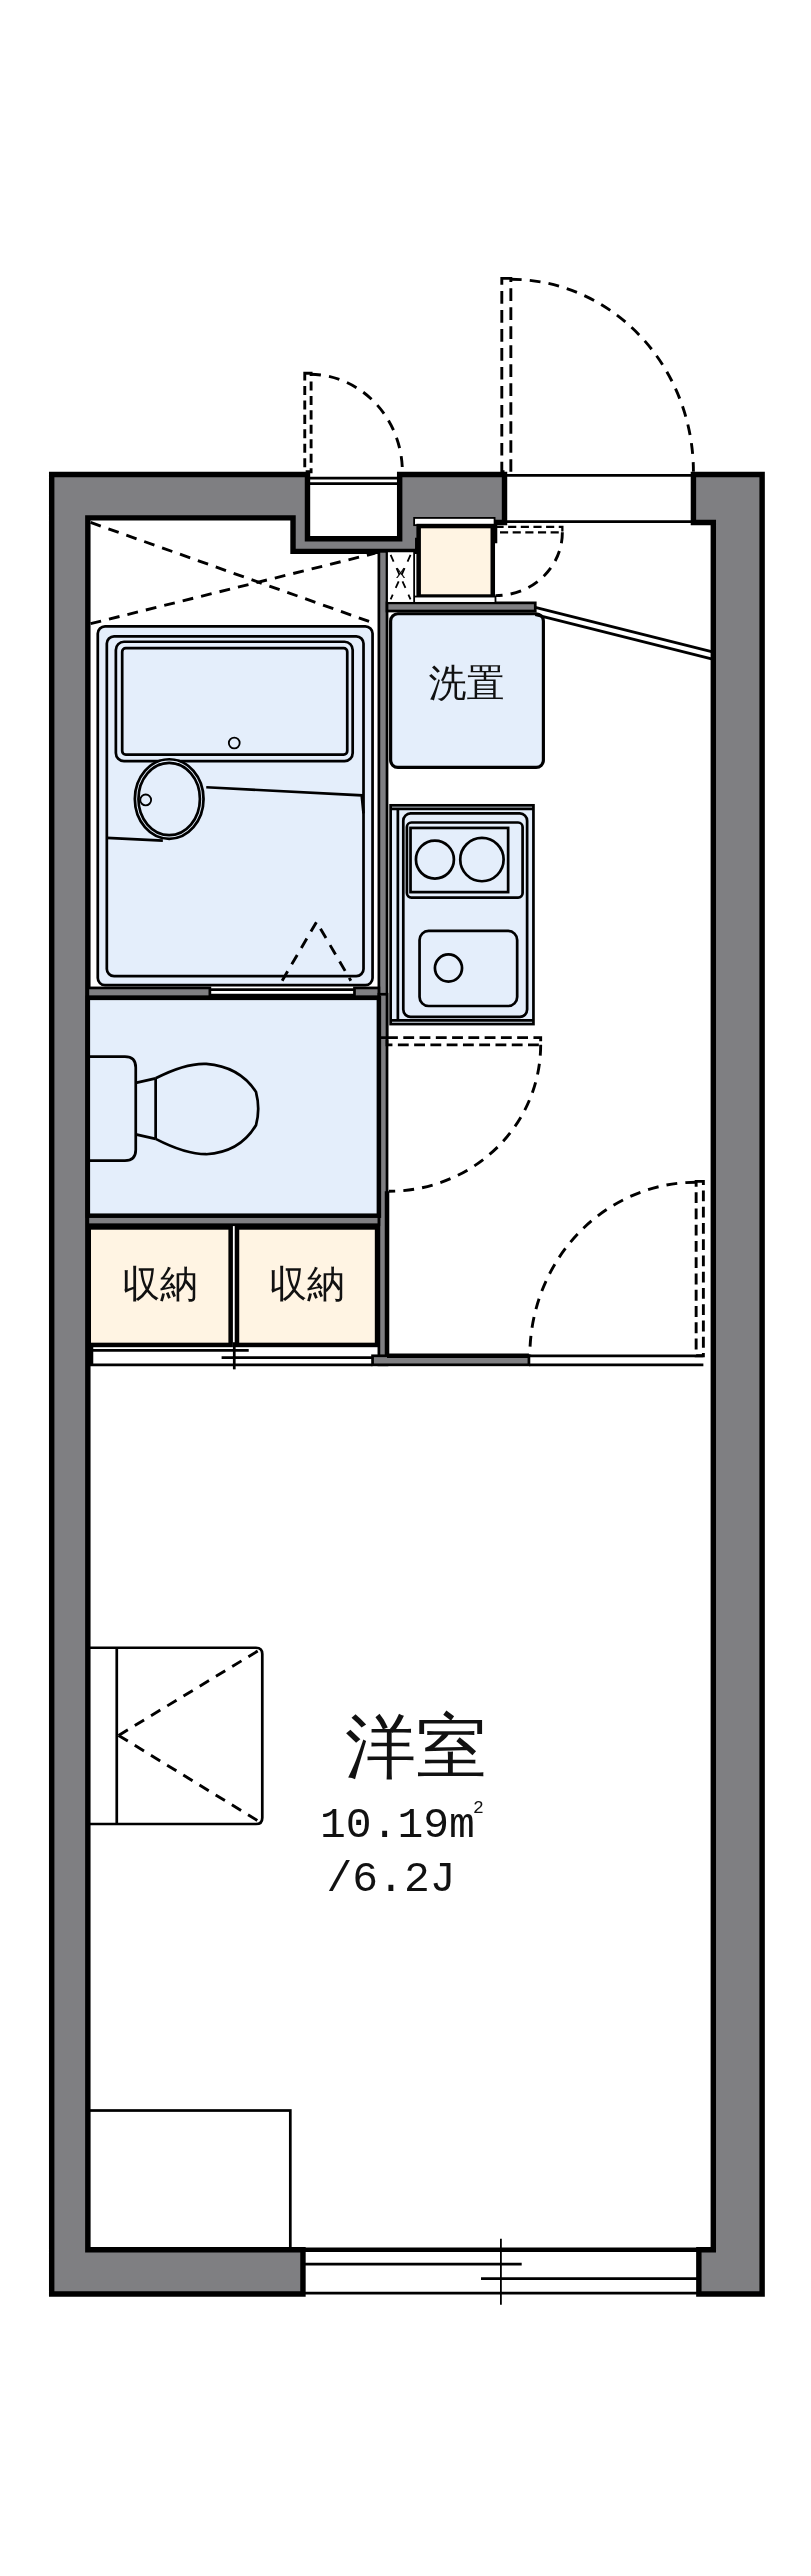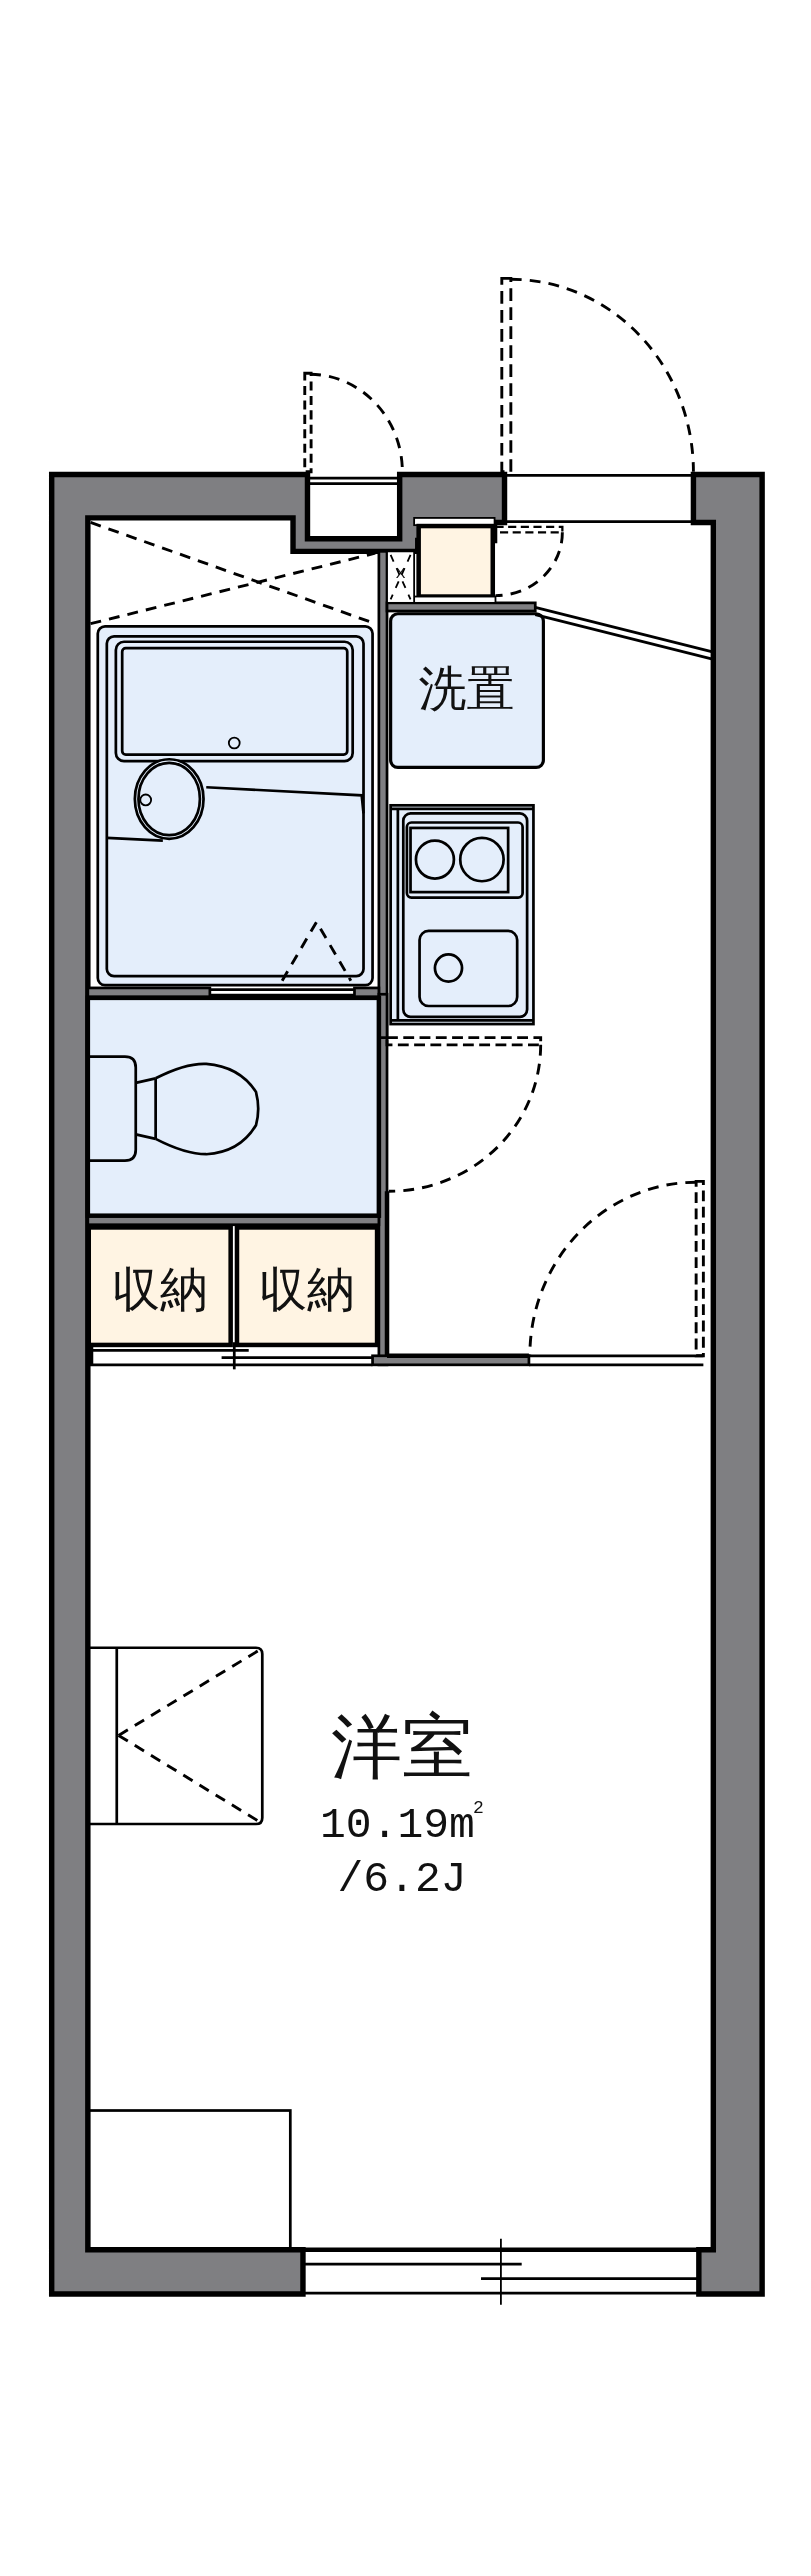--- a/index.html
+++ b/index.html
@@ -8,21 +8,21 @@
   .wall { fill: #7f7f82; stroke: #000; stroke-width: 6; stroke-linejoin: miter; }
   .line { fill: none; stroke: #000; stroke-width: 5; }
   .thin { fill: none; stroke: #000; stroke-width: 3; }
   .dash { fill: none; stroke: #000; stroke-width: 3.2; stroke-dasharray: 12 9; }
   .blue { fill: #e4eefb; stroke: #000; stroke-width: 3; }
   .beige { fill: #fff4e3; stroke: #000; stroke-width: 5; }
   .white { fill: #fff; stroke: #000; stroke-width: 3; }
   .label { position: absolute; color: #111; white-space: nowrap; text-align: center; line-height: 1; }
   .lbl-room-jp { font-size: 71px; font-family: "DejaVu Sans", sans-serif; }
   .lbl-area { font-size: 43px; font-family: Liberation Mono, monospace; }
-  .lbl-small { font-size: 48px; font-family: "DejaVu Sans", sans-serif; }
+  .lbl-small { font-size: 38px; font-family: "DejaVu Sans", sans-serif; }
   .sup { font-size: 18px; vertical-align: 23.5px; margin-left: -1.8px; }
 </style>
 </head>
 <body>
 
 <div>
 <svg class="plan" viewBox="0 0 898 2850" xmlns="http://www.w3.org/2000/svg">
 
   <g>
     <rect x="337" y="413" width="7" height="109" class="dash" style="stroke-dasharray:10 6"></rect>
@@ -170,17 +170,17 @@
     <line x1="335" y1="2537" x2="773" y2="2537" class="thin"></line>
     <line x1="554" y1="2477" x2="554" y2="2550" class="thin" style="stroke-width:2"></line>
   </g>
 </svg>
 
 <div class="label lbl-small" style="left:390px; top:664px; width:153px;">洗置</div>
 <div class="label" style="left:387px; top:566px; width:27px; font-size:14.5px; font-family:'Liberation Sans',sans-serif;">X</div>
 <div class="label lbl-small" style="left:89px; top:1265px; width:142px;">収納</div>
 <div class="label lbl-small" style="left:237px; top:1265px; width:140px;">収納</div>
 
-<div class="label lbl-room-jp" style="left:298px; top:1711px; width:208px;">洋室</div>
+<div class="label lbl-room-jp" style="left:312px; top:1711px; width:208px;">洋室</div>
 <div class="label lbl-area" style="left:289px; top:1799px; width:226px;"><span>10.19</span><span>m</span><span class="sup">2</span></div>
-<div class="label lbl-area" style="left:289px; top:1858px; width:226px;">/6.2J</div>
+<div class="label lbl-area" style="left:278px; top:1858px; width:226px;">/6.2J</div>
 </div>
 
 
 </body></html>

